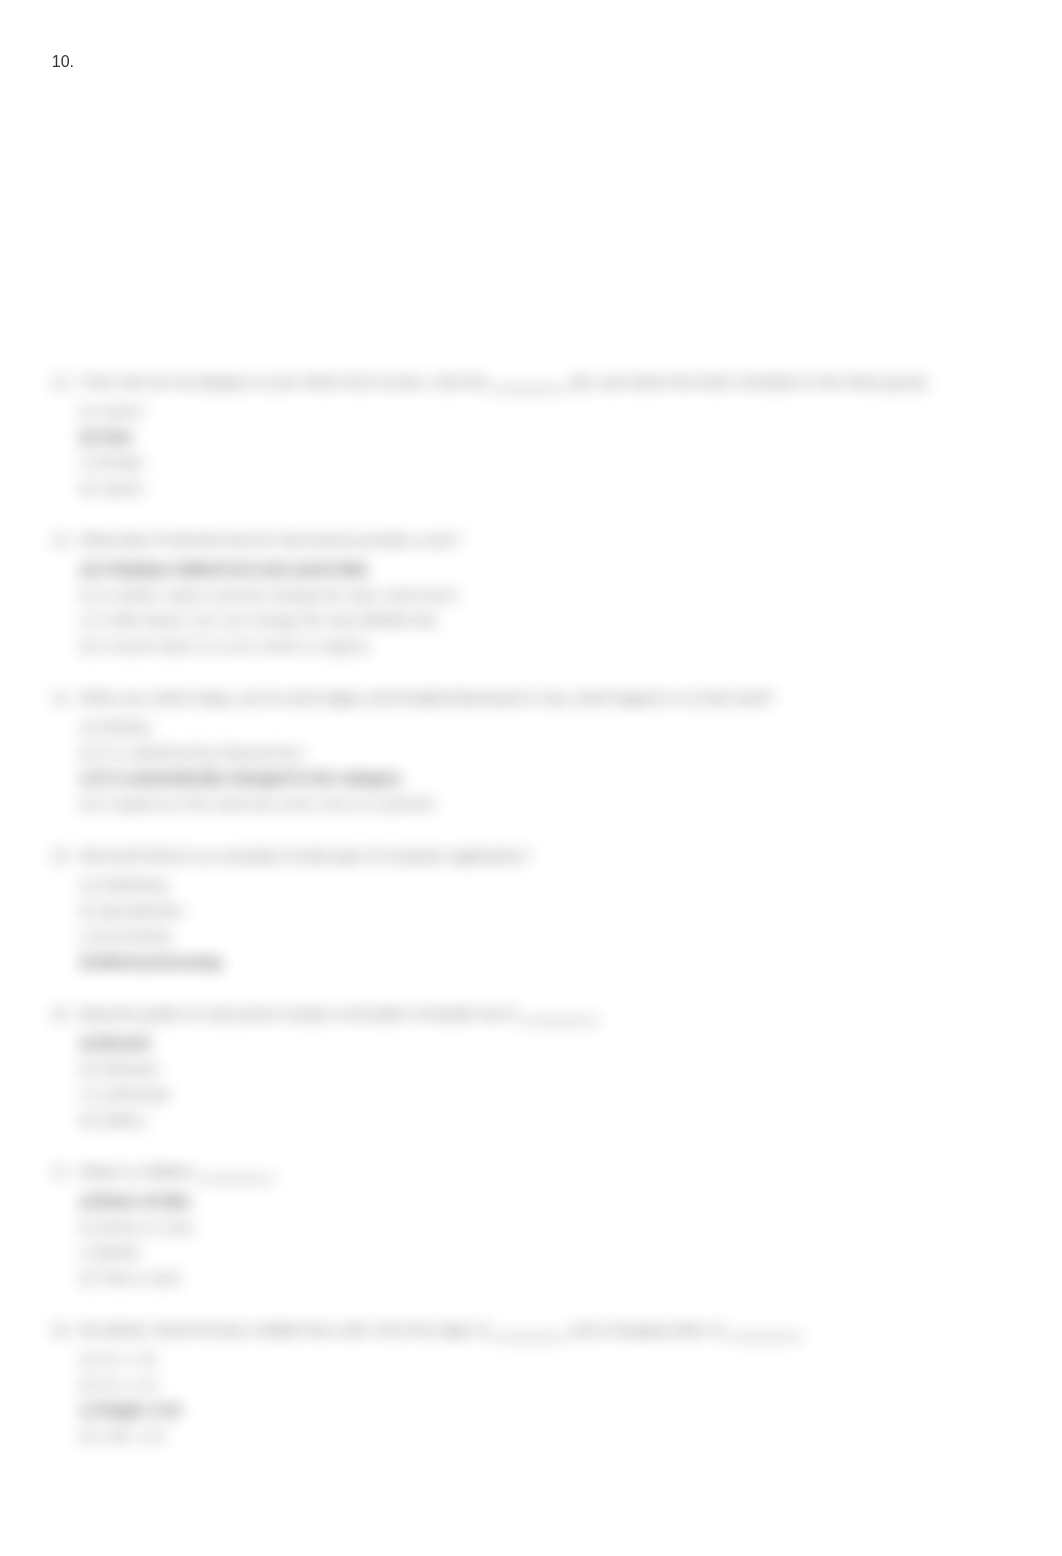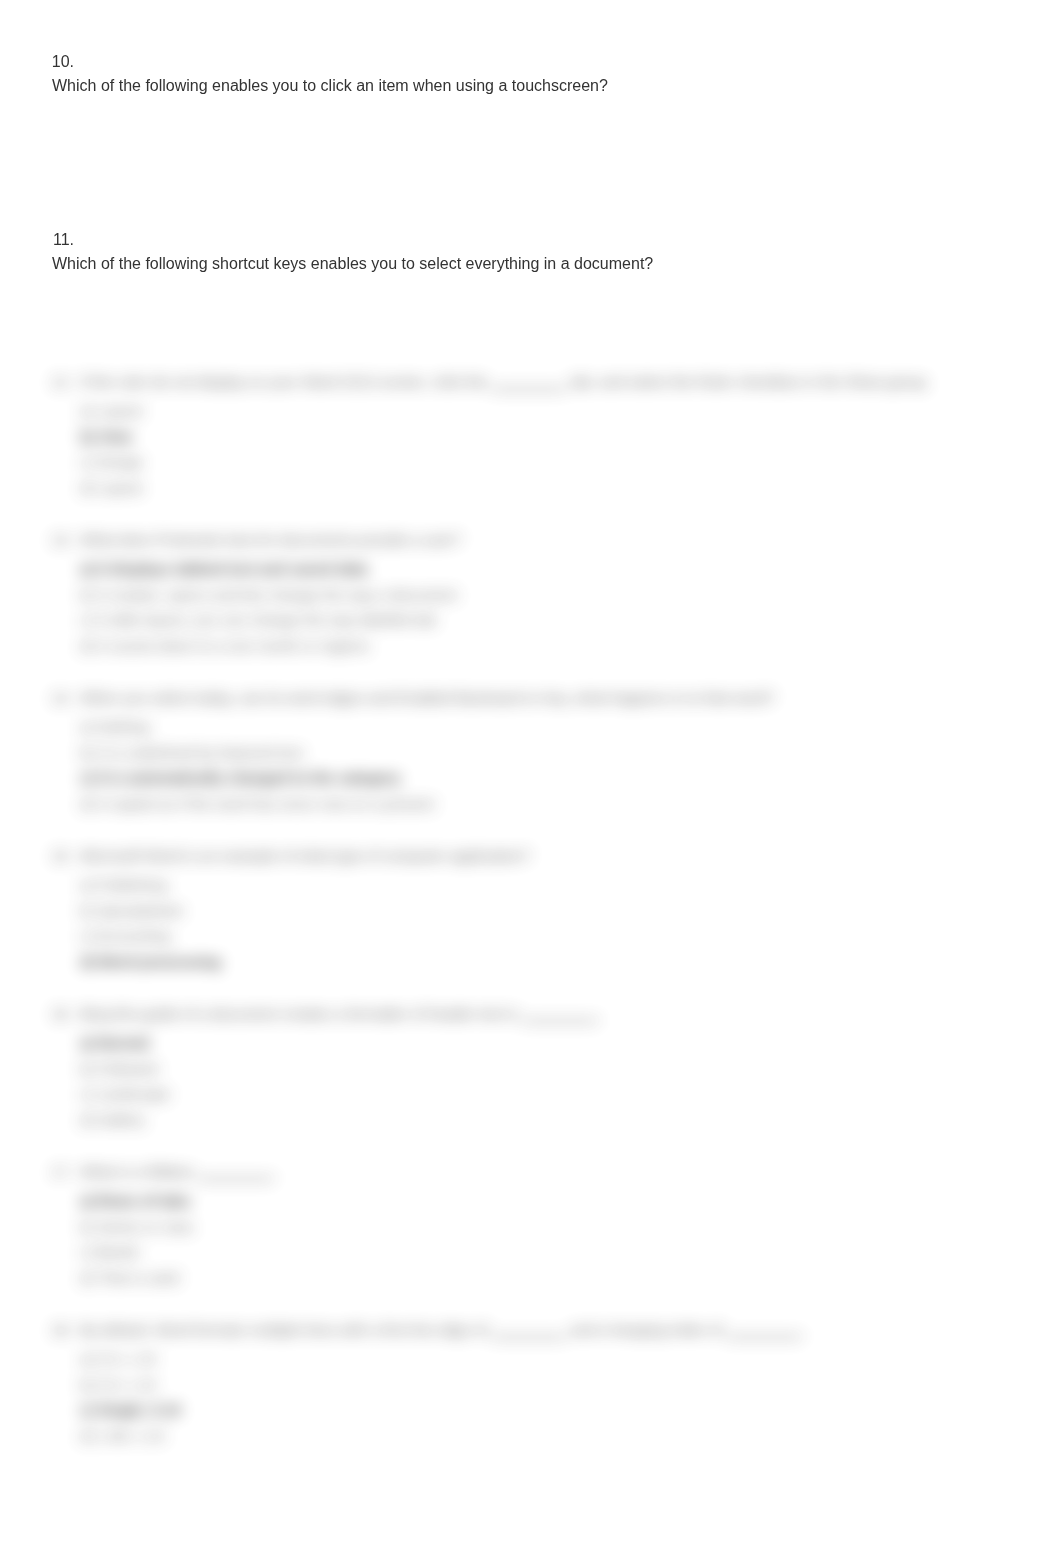--- a/index.html
+++ b/index.html
@@ -84,25 +84,20 @@
       color: #666;
       filter: blur(6px);
     }
   </style>
 </head>
 <body>
 
 <div class="page-content">
   <div class="question">
     <div class="question-number">10.</div>
-    <div class="question-text">Which of the following enables you to click an item when using a touchscreen?</div>
-  </div>
-  <div class="question">
-    <div class="question-number">11.</div>
-    <div class="question-text">Which of the following shortcut keys enables you to select everything in a document?</div>
   </div>
 </div>
 
 <div class="blurred-section" id="blurred-container">
     <div class="blurred-block">
       <div class="blurred-question">
         <div class="blurred-number">12.</div>
         <div class="blurred-text">If the ruler do not display on your Word 2013 screen, click the <span class="blank-line">________</span> tab, and select the Ruler checkbox in the Show group.</div>
       </div>
       <div class="blurred-option">a) Layout</div>

